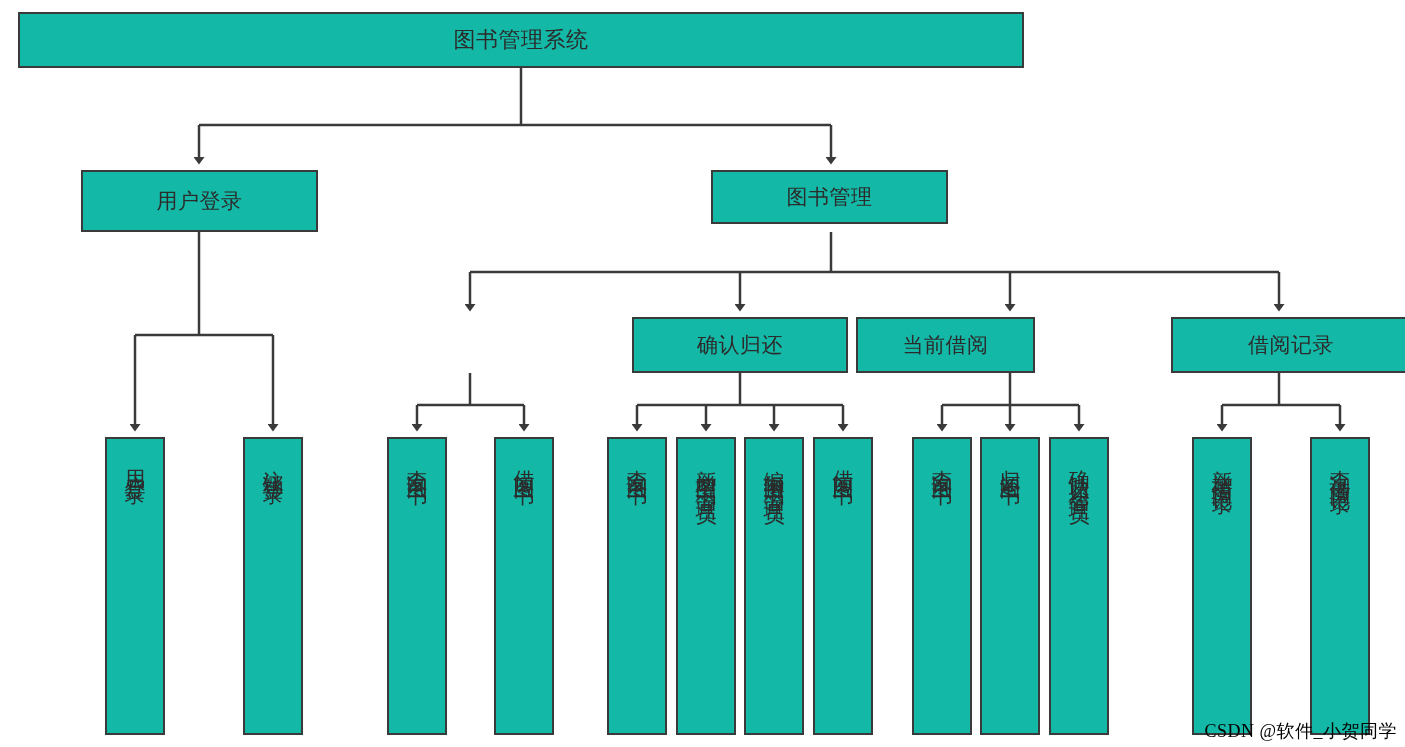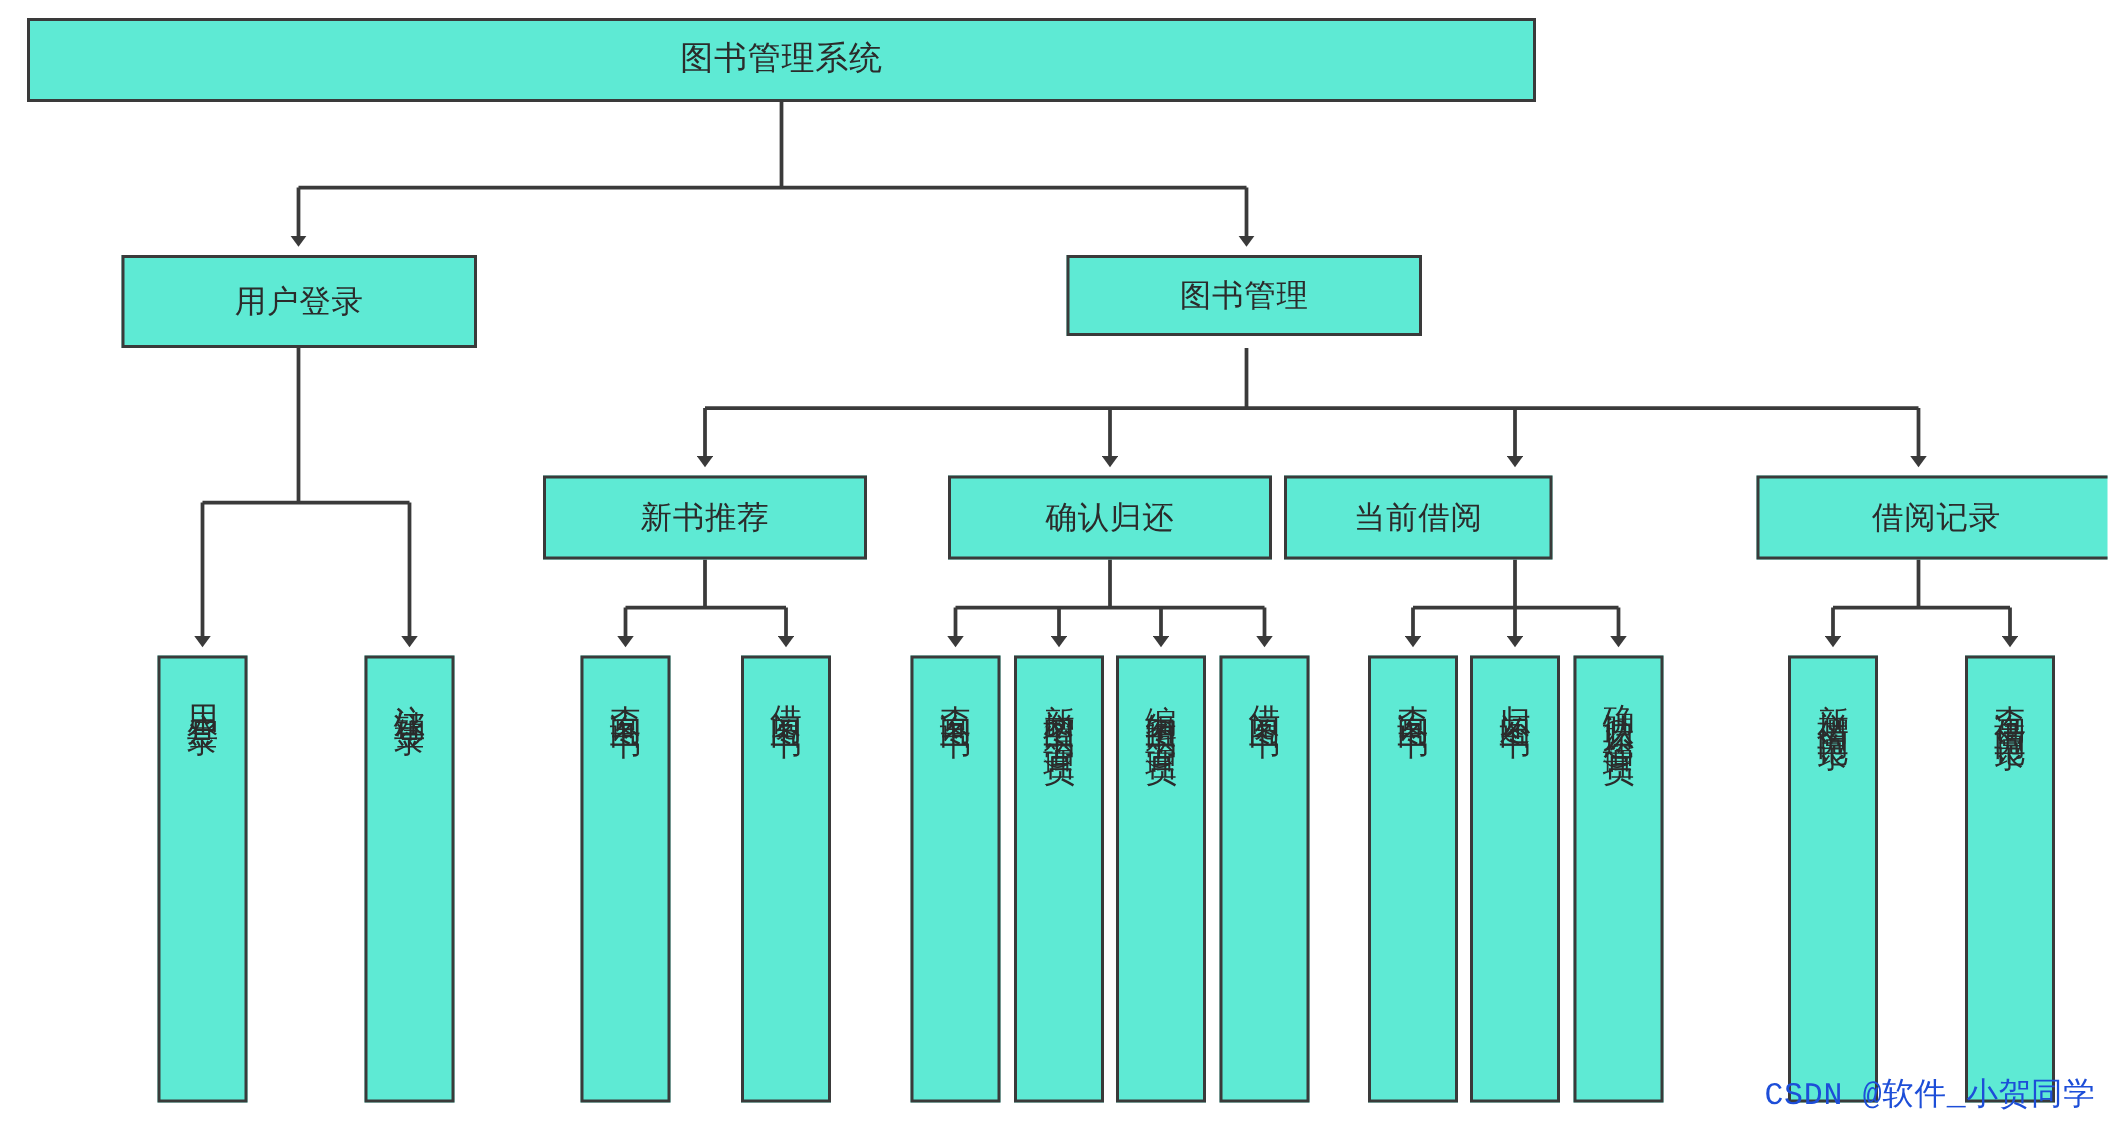--- a/index.html
+++ b/index.html
@@ -12,21 +12,21 @@
     position:relative;
   }
   #diagram{
     position:absolute;
     left:0;top:0;
     width:1405px;height:747px;
   }
   .node{
     position:absolute;
     box-sizing:border-box;
-    background:#5eead4;
+    background:#14b8a6;
     border:2.5px solid #3a3a3a;
     display:flex;
     align-items:center;
     justify-content:center;
     color:#2b2b2b;
     z-index:3;
   }
   .node .label{
     display:block;
     text-align:center;
@@ -56,26 +56,26 @@
     position:absolute;
     left:0;top:0;
     width:1405px;height:747px;
     z-index:1;
     pointer-events:none;
   }
   #watermark{
     position:absolute;
     right:8px;
     bottom:4px;
-    font-size:21px;
-    color:#1d4ed8;
+    font-size:18px;
+    color:#000000;
     letter-spacing:0.5px;
     z-index:5;
     white-space:nowrap;
-    font-family:Liberation Mono, monospace;
+    font-family:Liberation Serif, serif;
   }
 </style>
 </head>
 <body>
 
 <div id="diagram">
 
   <svg id="wires" viewBox="0 0 1405 747" width="1405" height="747" xmlns="http://www.w3.org/2000/svg">
     <defs>
       <marker id="arrow" markerWidth="10" markerHeight="11" refX="3" refY="5.5" orient="auto" markerUnits="userSpaceOnUse">
@@ -132,23 +132,20 @@
     <span class="label">图书管理系统</span>
   </div>
 
   <div class="node h" style="left:81px;top:170px;width:237px;height:62px;">
     <span class="label">用户登录</span>
   </div>
   <div class="node h" style="left:711px;top:170px;width:237px;height:54px;">
     <span class="label">图书管理</span>
   </div>
 
-  <div class="node h" style="left:362px;top:317px;width:216px;height:56px;">
-    <span class="label">新书推荐</span>
-  </div>
   <div class="node h" style="left:632px;top:317px;width:216px;height:56px;">
     <span class="label">确认归还</span>
   </div>
   <div class="node h" style="left:856px;top:317px;width:179px;height:56px;">
     <span class="label">当前借阅</span>
   </div>
   <div class="node h" style="left:1171px;top:317px;width:240px;height:56px;">
     <span class="label">借阅记录</span>
   </div>
 

